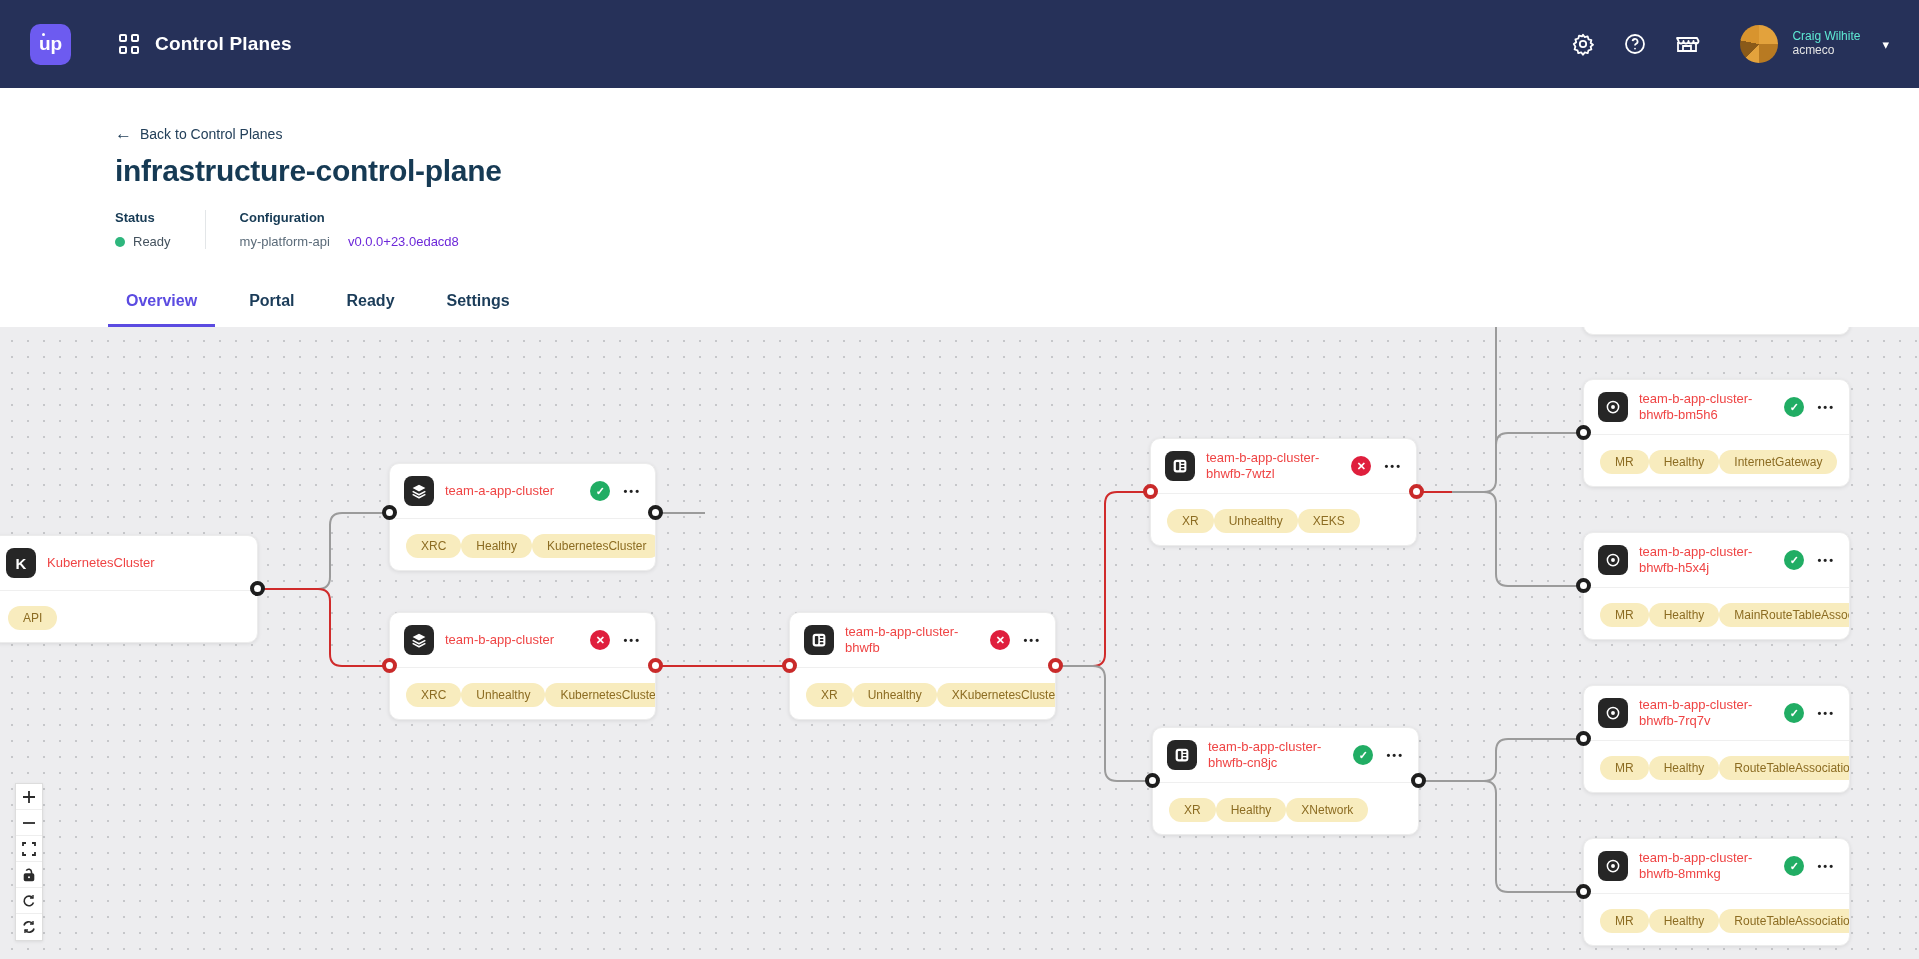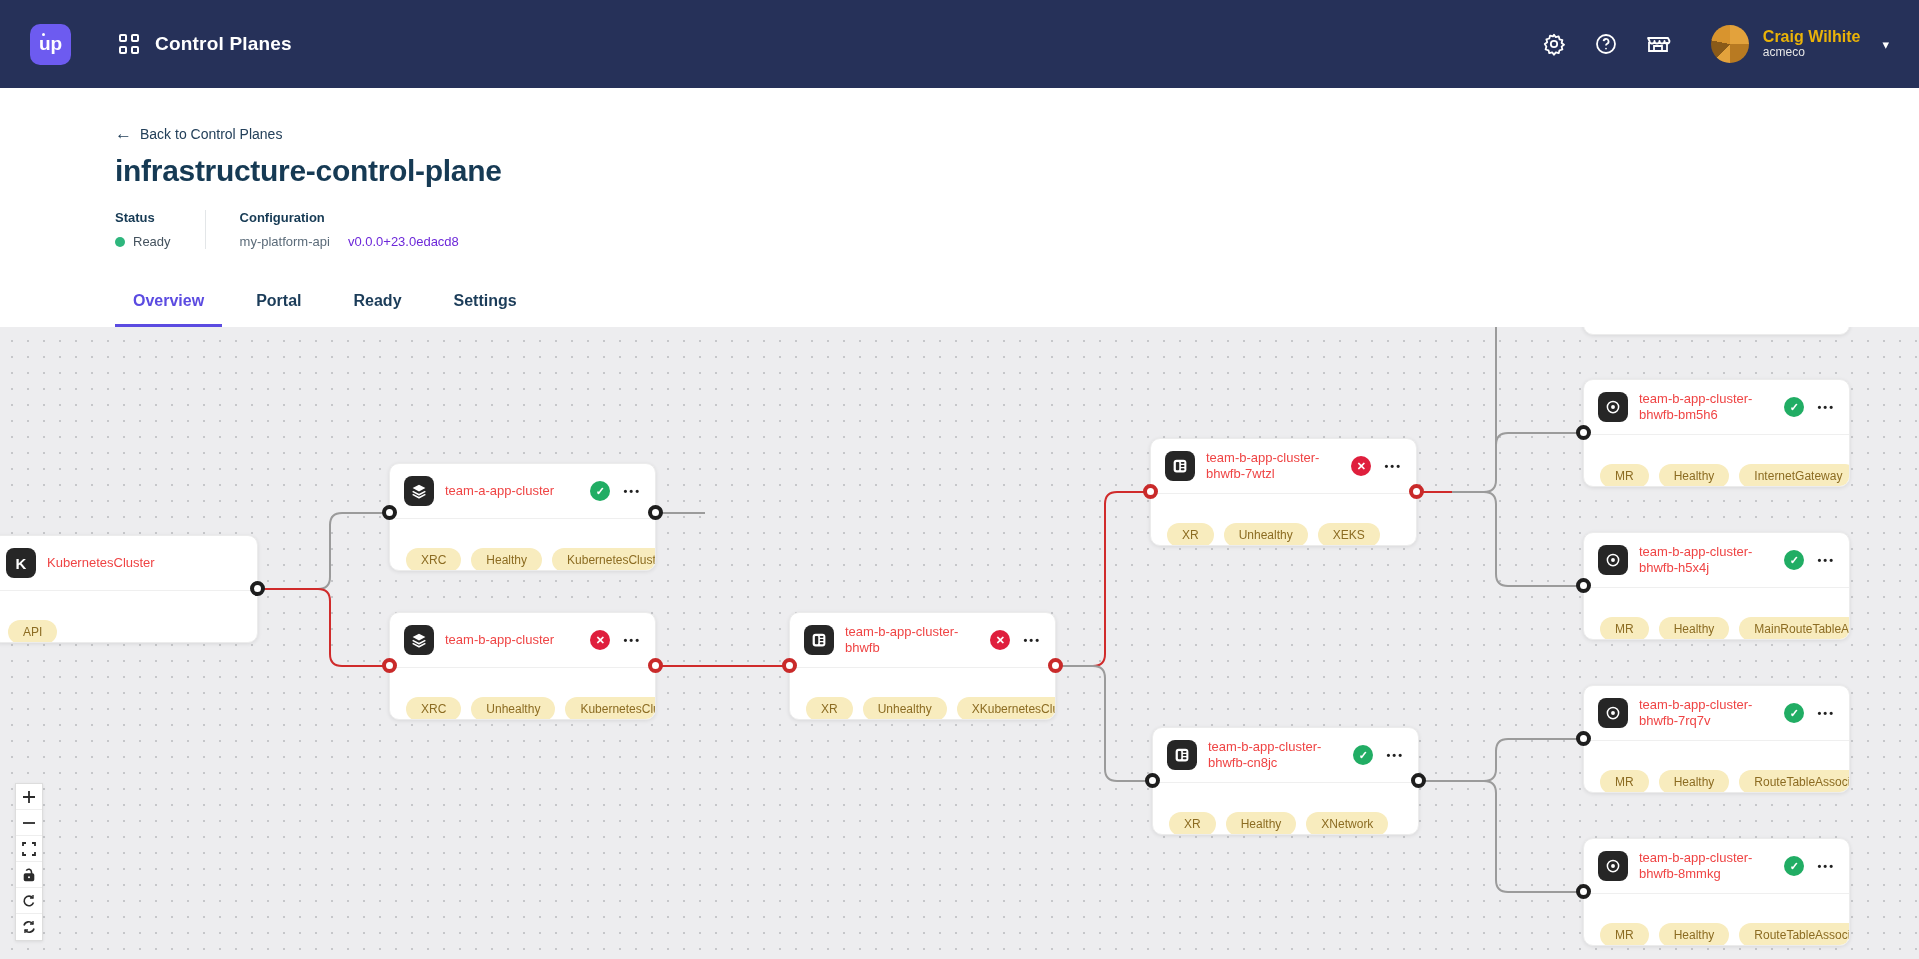--- a/index.html
+++ b/index.html
@@ -19,41 +19,41 @@
   .grid-icon span { width:8px; height:8px; border:2px solid #fff; border-radius:2px; }
   .nav-title { font-size:19px; font-weight:bold; letter-spacing:.2px; }
   .nav-right { margin-left:auto; display:flex; align-items:center; gap:26px; }
   .nav-icon-btn { width:26px; height:26px; display:flex; align-items:center;
     justify-content:center; cursor:pointer; }
   .nav-icon-btn svg { display:block; }
   .user { display:flex; align-items:center; gap:14px; margin-left:14px; cursor:pointer; }
   .avatar { width:38px; height:38px; border-radius:50%;
     background:conic-gradient(#e3a23c 0 25%, #b87a22 25% 50%, #e3a23c 50% 62%, #8a5a19 62% 78%, #d8942e 78% 100%); }
   .user-text { line-height:1.15; }
-  .user-name { font-size:16px; font-weight:bold; color:#eab308; }
+  .user-name { font-size:12px; font-weight:normal; color:#5eead4; }
   .user-org { font-size:12px; color:#e5e5e5; }
   .caret { font-size:13px; color:#fff; margin-left:8px; }
 
   
   .page-head { height:239px; background:#fff; padding:36px 0 0 115px; position:relative; }
   .back-link { display:inline-flex; align-items:center; gap:8px; font-size:14px;
     color:#23405a; text-decoration:none; cursor:pointer; }
   .back-arrow { font-size:17px; }
   .page-title { margin-top:10px; font-size:30px; font-weight:800; color:#163a54;
     letter-spacing:-.3px; }
   .meta-row { display:flex; margin-top:22px; }
   .meta-block { padding-right:34px; }
   .meta-block + .meta-block { border-left:1px solid #e3e6e8; padding-left:34px; }
   .meta-label { font-size:13px; font-weight:bold; color:#163a54; }
   .meta-value { margin-top:9px; font-size:13px; color:#44525e; display:flex;
     align-items:center; gap:8px; }
   .status-dot { width:10px; height:10px; border-radius:50%; background:#2eb67d; }
   .config-name { color:#5b6b79; }
   .config-version { color:#6d28d9; margin-left:10px; }
-  .tabs { position:absolute; left:115px; bottom:0; display:flex; gap:16px; }
+  .tabs { position:absolute; left:108px; bottom:0; display:flex; gap:16px; }
   .tab { padding:10px 18px 14px; font-size:16px; font-weight:bold; color:#1b3c59;
     cursor:pointer; border-bottom:3px solid transparent; }
   .tab.active { color:#5b4be1; border-bottom-color:#5b4be1; }
 
   
   .canvas { position:relative; height:632px; background:#ededef;
     background-image:radial-gradient(#c6c7ca 1.2px, transparent 1.4px);
     background-size:16px 16px; background-position:4px 6px; overflow:hidden; }
   .canvas svg.edges { position:absolute; left:0; top:0; }
 
@@ -68,21 +68,21 @@
   .node-title { flex:1; min-width:0; font-size:13px; color:#ef4444; line-height:1.25;
     word-break:break-word; }
   .node-status { flex:0 0 20px; width:20px; height:20px; border-radius:50%; color:#fff;
     font-size:11px; font-weight:bold; display:flex; align-items:center; justify-content:center; }
   .node-status.healthy { background:#21ad64; }
   .node-status.unhealthy { background:#df1f3d; }
   .node-status.none { visibility:hidden; }
   .node-menu { flex:0 0 auto; color:#1f1f1f; font-size:11px; letter-spacing:2px;
     font-weight:bold; cursor:pointer; padding:2px 2px; }
   .node-divider { height:1px; background:#efefef; }
-  .node-badges { height:53px; display:flex; align-items:flex-end; gap:10px;
+  .node-badges { height:53px; display:flex; align-items:center; 
     padding:0 16px; white-space:nowrap; }
   .badge { background:#f8ecbe; color:#8c6c22; font-size:12px; padding:5px 15px;
     border-radius:999px; flex:0 0 auto; }
 
   .handle { position:absolute; width:15px; height:15px; border-radius:50%;
     background:#fff; border:4px solid #1e1e1e; }
   .handle.red { border-color:#c92a2a; }
 
   
   .flow-controls { position:absolute; left:15px; top:456px; width:28px; background:#fff;

